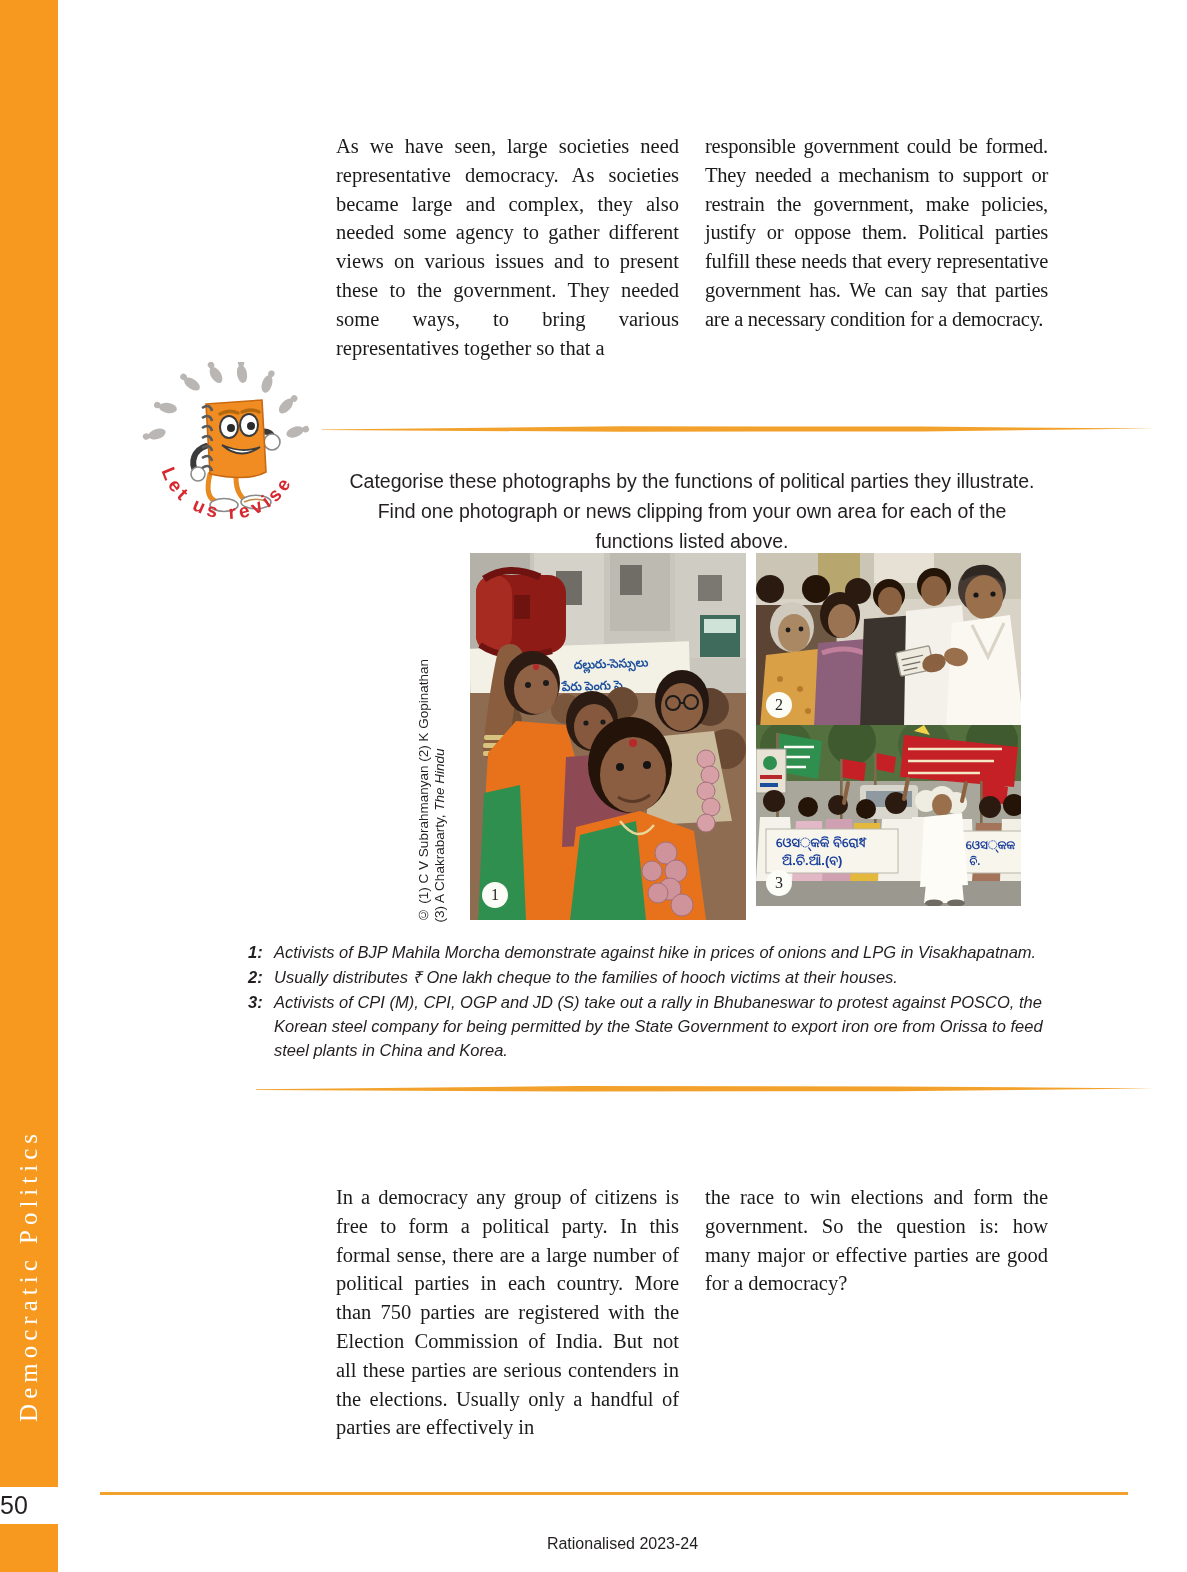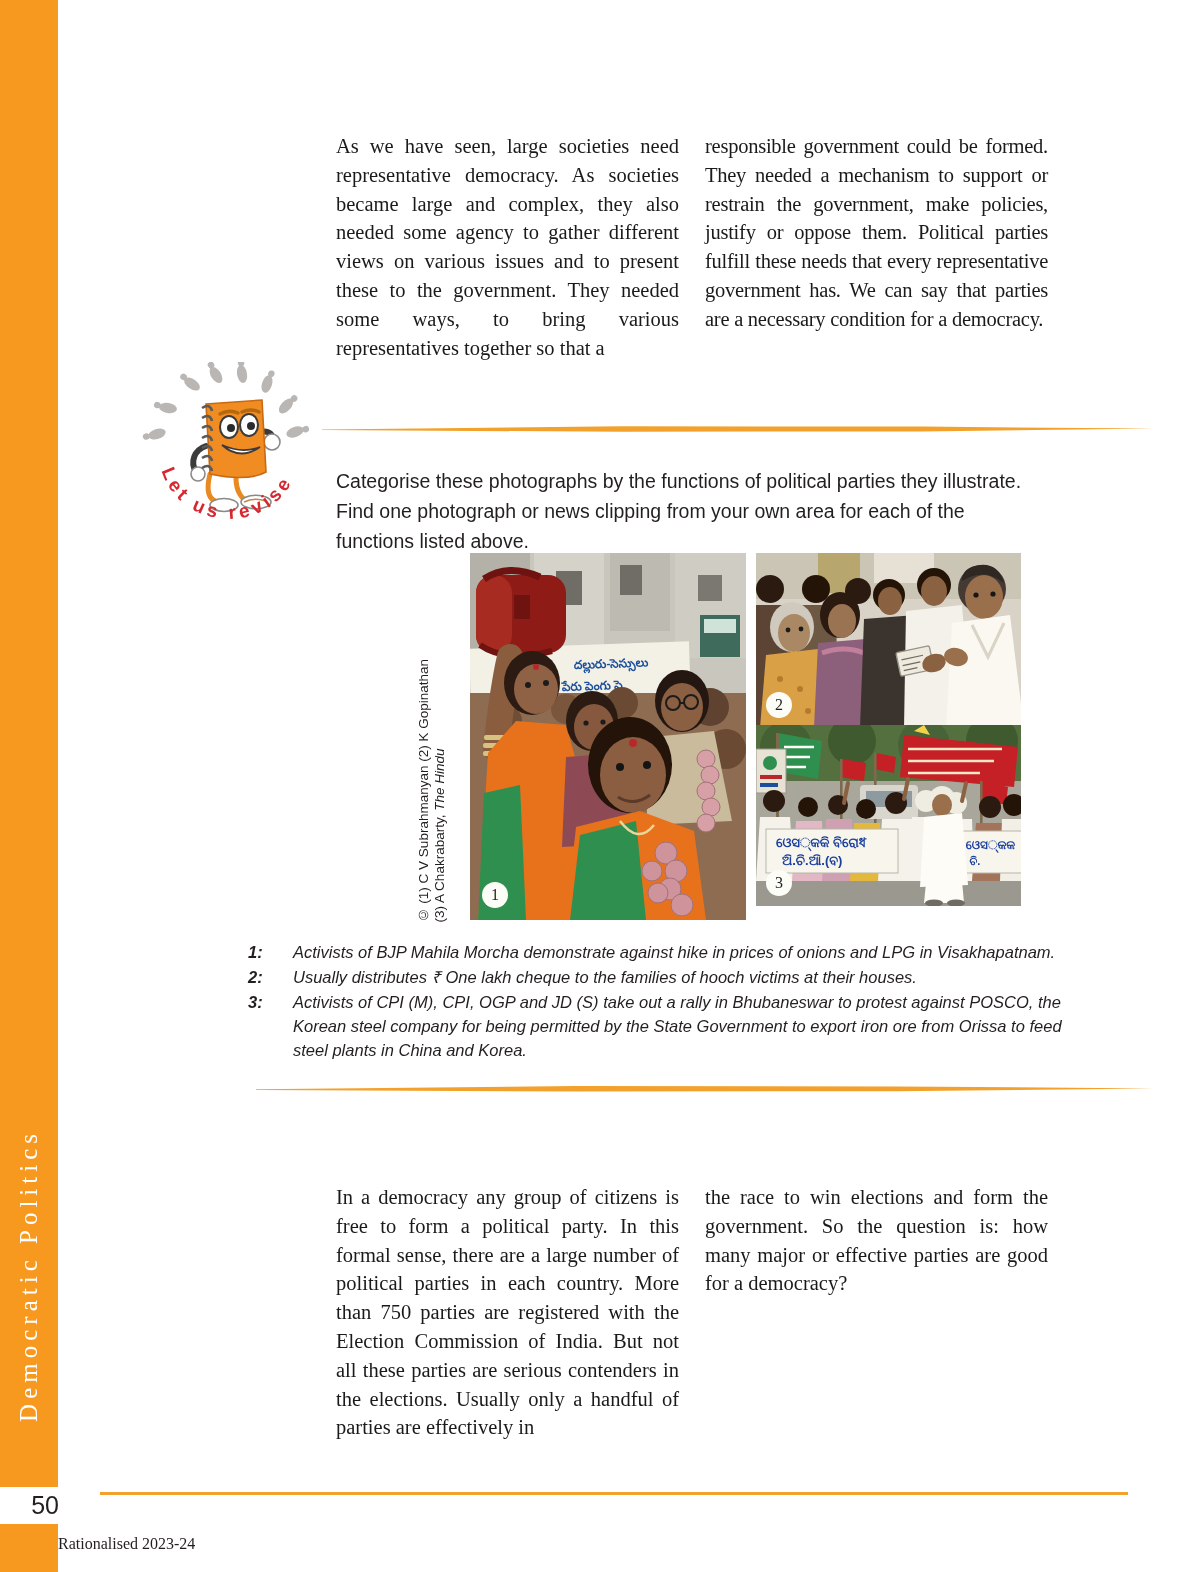--- a/index.html
+++ b/index.html
@@ -47,21 +47,21 @@
   }
   .page-number-band {
     position: absolute;
     left: 0;
     top: 1487px;
     width: 75px;
     height: 37px;
     background: #ffffff;
     display: flex;
     align-items: center;
-    justify-content: flex-end;
+    justify-content: flex-start;
   }
   .page-number-band span {
     font-family: "Liberation Sans", sans-serif;
     font-size: 25px;
     color: #231f20;
     padding-right: 16px;
   }
 
   
   .content {
@@ -119,21 +119,21 @@
     left: 278px;
     top: 466px;
     width: 712px;
   }
   .activity p {
     margin: 0;
     font-family: "Liberation Sans", sans-serif;
     font-size: 19.5px;
     line-height: 30px;
     color: #231f20;
-    text-align: left;
+    text-align: center;
   }
 
   
   .photo-area {
     position: absolute;
     left: 300px;
     top: 550px;
     width: 610px;
     height: 372px;
   }
@@ -191,21 +191,21 @@
     line-height: 24px;
     font-style: italic;
     color: #231f20;
     margin-bottom: 1px;
   }
   .cap-num {
     font-weight: bold;
     width: 26px;
     flex: none;
   }
-  .cap-txt { flex: 1; margin-left: 19px; }
+  .cap-txt { flex: 1; }
 
   
   .section-heading {
     position: absolute;
     left: 278px;
     top: 1118px;
     font-family: "Liberation Sans", sans-serif;
     font-weight: bold;
     font-size: 34px;
     color: #F0A31C;
@@ -219,21 +219,22 @@
     top: 1492px;
     width: 1028px;
     height: 3px;
     background: #F2A22C;
   }
   .footer-note {
     position: absolute;
     left: 0;
     top: 1535px;
     width: 1129px;
-    font-family: Liberation Serif, serif;
+    text-align: center;
+    font-family: Liberation Sans, sans-serif;
     font-size: 16px;
     color: #231f20;
   }
 </style>
 </head>
 <body>
 
 <div class="side-rail"></div>
 <div class="side-rail-label">
   <span>Democratic Politics</span>

